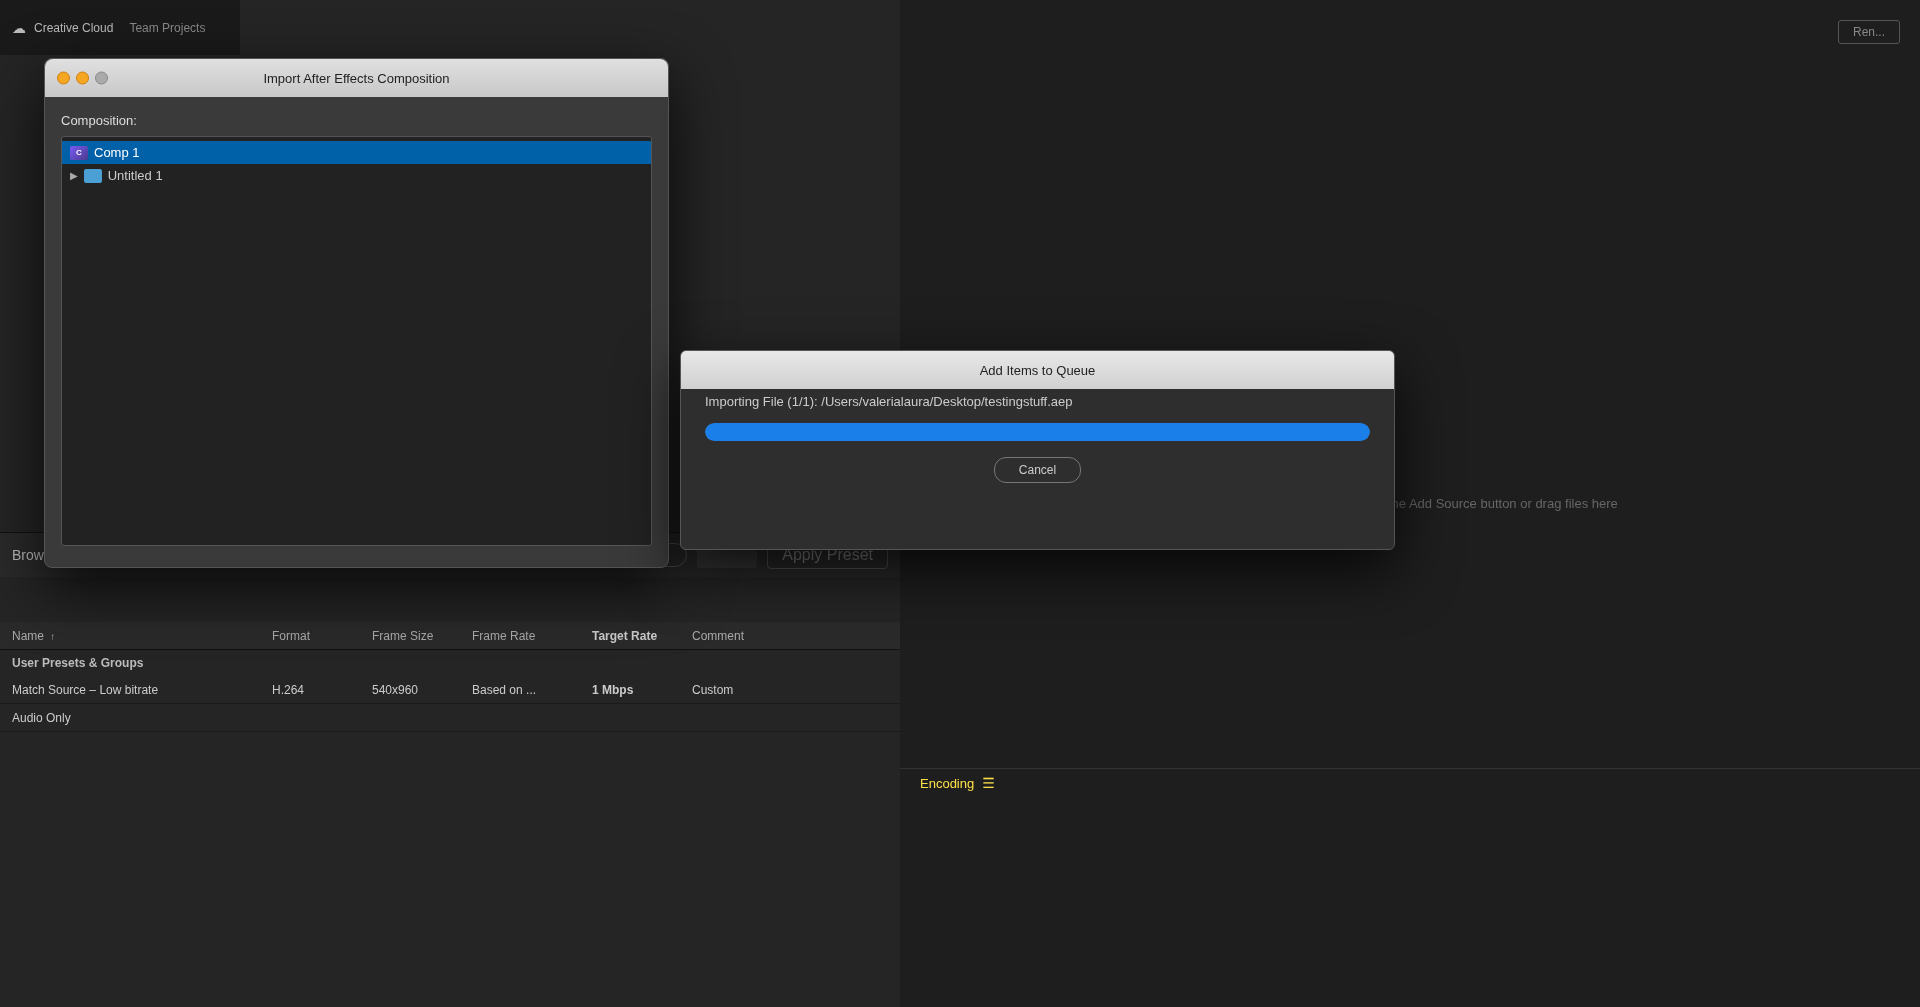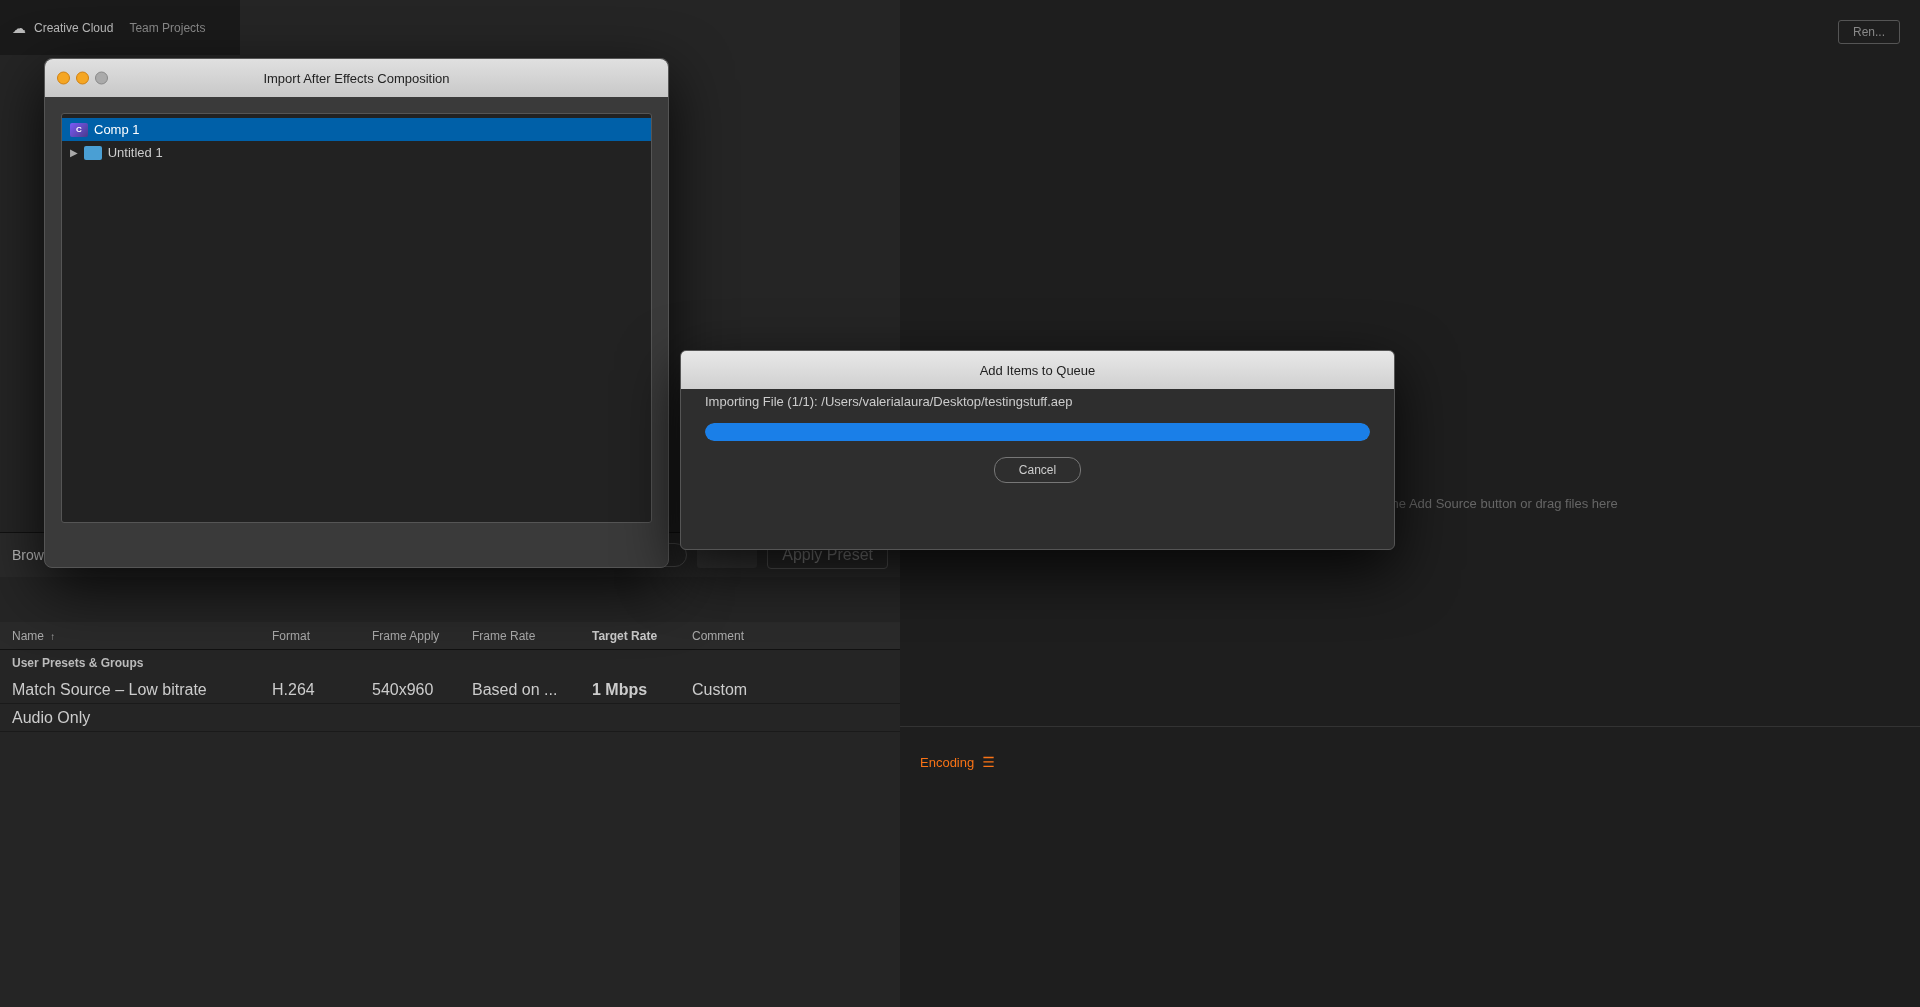--- a/index.html
+++ b/index.html
@@ -128,21 +128,21 @@
       background: #252525;
       font-weight: 600;
     }
 
     .preset-row {
       display: flex;
       align-items: center;
       height: 28px;
       padding: 0 12px;
       border-bottom: 1px solid #1a1a1a;
-      font-size: 16px;
+      font-size: 12px;
       color: #ccc;
     }
 
     
     .right-panel {
       position: absolute;
       top: 0; left: 900px;
       width: 1020px;
       height: 1007px;
       background: #1e1e1e;
@@ -158,25 +158,25 @@
       text-align: center;
       line-height: 1.6;
       max-width: 500px;
     }
 
     .encoding-section {
       position: absolute;
       bottom: 210px;
       left: 0;
       width: 100%;
-      padding: 27px 20px;
+      padding: 6px 20px;
       display: flex;
       align-items: center;
       gap: 8px;
-      color: #f97316;
+      color: #fde047;
       font-size: 13px;
       border-top: 1px solid #333;
     }
 
     .render-btn {
       position: absolute;
       top: 20px;
       right: 20px;
       background: transparent;
       border: 1px solid #555;
@@ -423,21 +423,21 @@
 
     <div class="preset-table-header">
       <div class="preset-col-name">
         <span>Name</span>
         <span class="sort-arrow">↑</span>
       </div>
       <div class="preset-col-format">
         <span>Format</span>
       </div>
       <div class="preset-col-framesize">
-        <span>Frame Apply</span>
+        <span>Frame Size</span>
       </div>
       <div class="preset-col-framerate">
         <span>Frame Rate</span>
       </div>
       <div class="preset-col-targetrate">
         <span>Target Rate</span>
       </div>
       <div class="preset-col-comment">
         <span>Comment</span>
       </div>
@@ -475,20 +475,21 @@
 <div class="dialog-import">
   <div class="dialog-import-titlebar">
     <div class="traffic-lights">
       <div class="traffic-light tl-red"></div>
       <div class="traffic-light tl-yellow"></div>
       <div class="traffic-light tl-green"></div>
     </div>
     <span class="dialog-import-titlebar-title">Import After Effects Composition</span>
   </div>
   <div class="dialog-import-body">
+    <div class="composition-label">Composition:</div>
     <div class="composition-tree">
 
       <div class="tree-item selected">
         <div class="tree-item-icon-comp">
           <span style="font-size:8px; font-weight:bold;">C</span>
         </div>
         <span>Comp 1</span>
       </div>
 
       <div class="tree-item">

